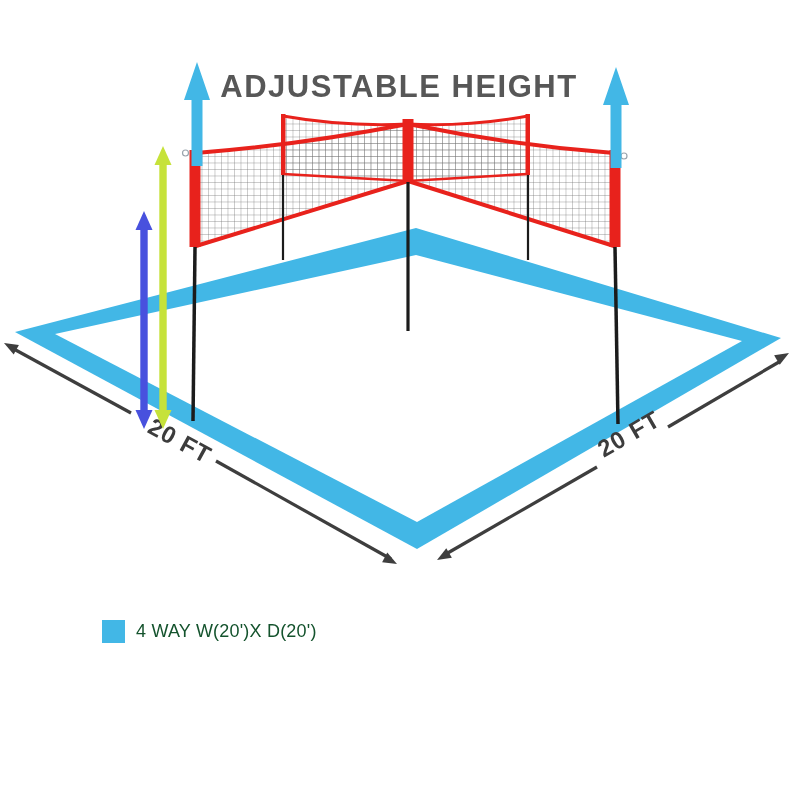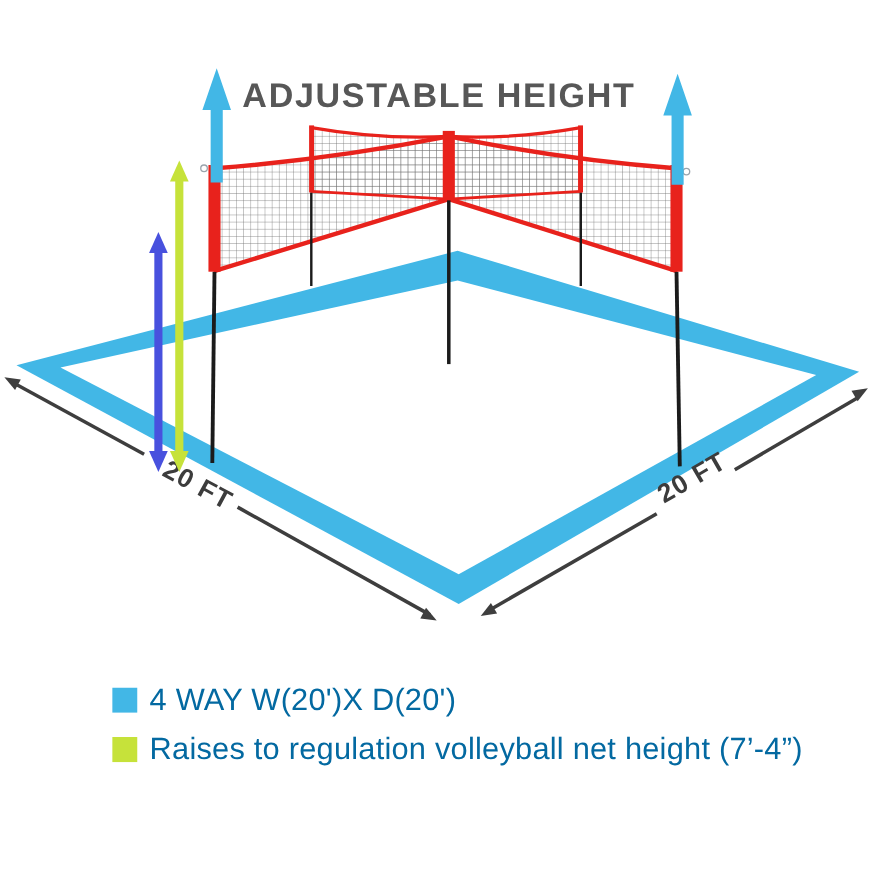--- a/index.html
+++ b/index.html
@@ -50,22 +50,22 @@
     flex-direction: column;
     gap: 13px;
   }
   .legend-row {
     display: flex;
     align-items: center;
     gap: 11px;
   }
   .legend-swatch { display: block; flex: 0 0 auto; }
   .legend-label {
-    font-size: 28px;
-    color: #0369a1;
+    font-size: 18px;
+    color: #14532d;
     letter-spacing: 0.2px;
     white-space: nowrap;
   }
 </style>
 </head>
 <body>
 
 <div class="stage">
 
   <svg class="diagram-svg" width="800" height="600" viewBox="0 0 800 600">
@@ -150,21 +150,15 @@
     <text class="title-text" x="399" y="97" text-anchor="middle">ADJUSTABLE HEIGHT</text>
   </svg>
 
   <div class="legend">
     <div class="legend-row">
       <svg class="legend-swatch" width="23" height="23">
         <rect width="23" height="23" fill="#42b7e6"></rect>
       </svg>
       <span class="legend-label">4 WAY W(20')X D(20')</span>
     </div>
-    <div class="legend-row">
-      <svg class="legend-swatch" width="23" height="23">
-        <rect width="23" height="23" fill="#c6e23a"></rect>
-      </svg>
-      <span class="legend-label">Raises to regulation volleyball net height (7’-4”)</span>
-    </div>
   </div>
 
 </div>
 
 </body></html>

